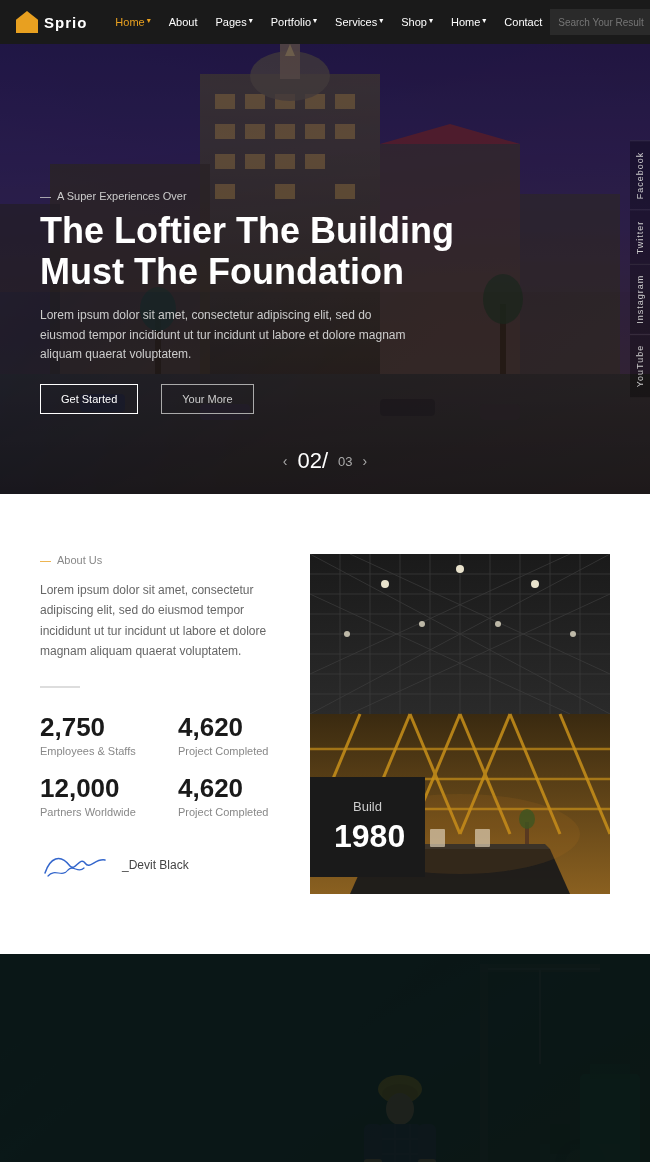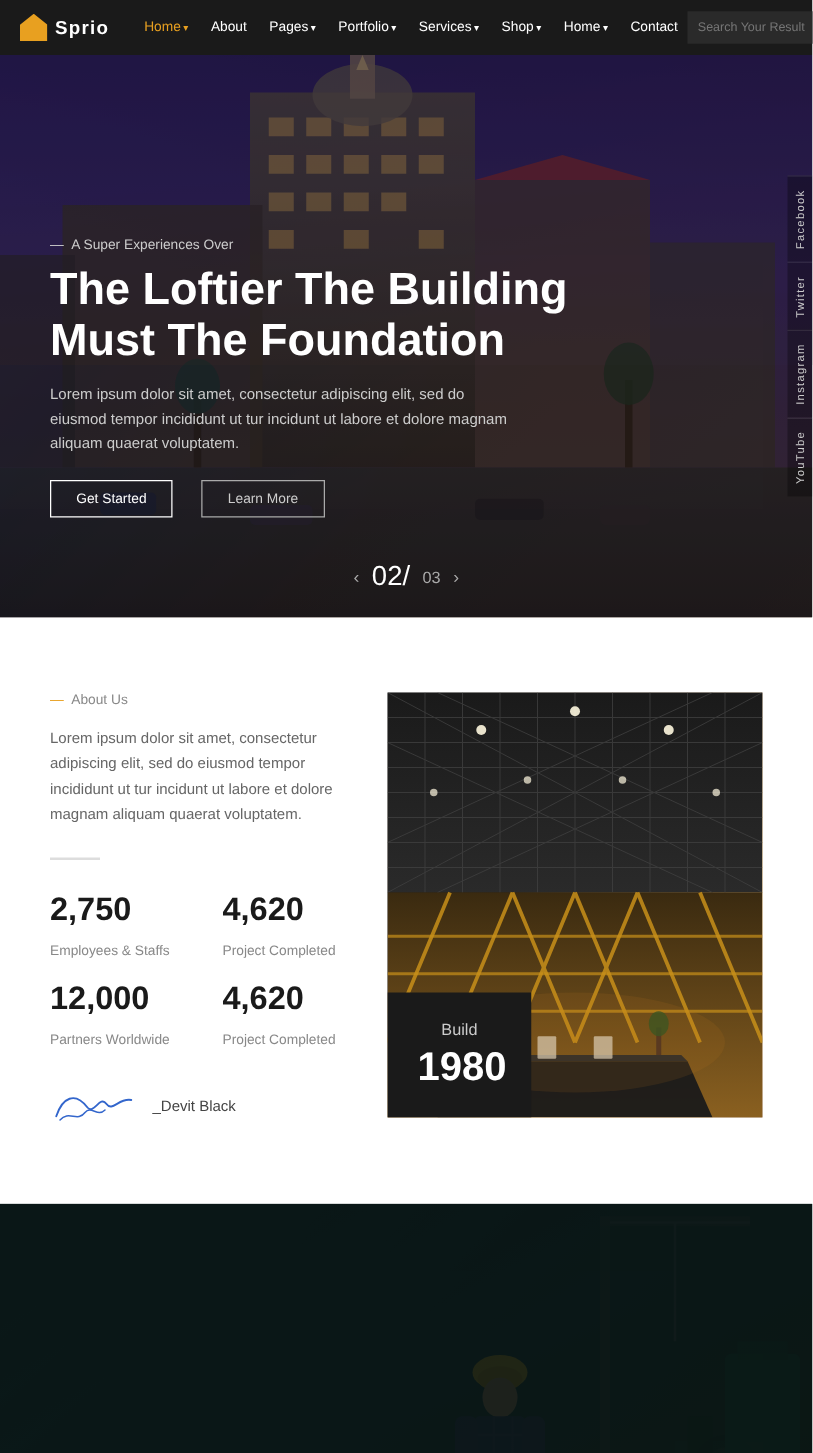--- a/index.html
+++ b/index.html
@@ -12,21 +12,21 @@
       position: relative; z-index: 100;
     }
     .navbar-logo { display: flex; align-items: center; gap: 6px; margin-right: 20px; }
     .navbar-logo-icon {
       width: 22px; height: 22px;
       background: #e8a020;
       clip-path: polygon(50% 0%, 100% 40%, 100% 100%, 0% 100%, 0% 40%);
     }
     .navbar-logo-text { color: #fff; font-size: 15px; font-weight: 700; letter-spacing: 1px; }
     .nav-links { display: flex; align-items: center; gap: 2px; flex: 1; }
-    .nav-item { color: #fff; font-size: 11px; padding: 0 8px; cursor: pointer; display: flex; align-items: center; gap: 2px; }
+    .nav-item { color: #fff; font-size: 11px; padding: 0 8px; cursor: pointer; display: flex; align-items: flex-start; gap: 2px; }
     .nav-item.active { color: #e8a020; }
     .nav-item .caret { font-size: 8px; }
     .nav-search {
       display: flex; align-items: center;
       background: #2a2a2a; border: none; height: 26px; padding: 0 8px;
       color: #888; font-size: 10px; width: 120px; margin-left: auto;
     }
     .nav-search input { background: transparent; border: none; color: #888; font-size: 10px; outline: none; width: 95px; }
     .nav-search-icon { color: #888; font-size: 11px; }
 
@@ -95,38 +95,38 @@
     .about-left { flex: 1; padding-right: 30px; }
     .about-label { font-size: 11px; color: #888; margin-bottom: 14px; display: flex; align-items: center; gap: 6px; }
     .about-label::before { content: '—'; color: #e8a020; }
     .about-title { font-size: 32px; font-weight: 700; line-height: 1.2; color: #1a1a1a; margin-bottom: 16px; }
     .about-desc { font-size: 12px; color: #666; line-height: 1.7; margin-bottom: 24px; }
     .about-divider { width: 40px; height: 2px; background: #ddd; margin-bottom: 24px; }
 
     .stats-grid { display: grid; grid-template-columns: 1fr 1fr; gap: 16px 36px; margin-bottom: 30px; }
     .stat-item {}
     .stat-number { font-size: 26px; font-weight: 700; color: #1a1a1a; }
-    .stat-label { font-size: 11px; color: #888; margin-top: 12px; }
+    .stat-label { font-size: 11px; color: #888; margin-top: 2px; }
 
     .signature-area { display: flex; align-items: center; gap: 12px; }
     .signature-img {
       width: 70px; height: 35px;
       display: flex; align-items: center; justify-content: center;
     }
     .signature-svg { width: 70px; height: 35px; }
     .signature-name { font-size: 12px; color: #444; }
 
     .about-right { width: 300px; position: relative; }
     .about-img {
       width: 100%; height: 340px;
       background: linear-gradient(135deg, #1a1a1a 0%, #2d2010 40%, #c8a060 70%, #8a6030 100%);
       position: relative; overflow: hidden;
     }
     .build-badge {
-      position: absolute; bottom: 0; left: 0;
+      position: absolute; bottom: 17px; left: 0;
       background: #1a1a1a; color: #fff;
       padding: 16px 24px; text-align: center;
       width: 115px; height: 100px;
       display: flex; flex-direction: column; justify-content: center;
     }
     .build-badge-label { font-size: 13px; color: #ccc; }
     .build-badge-year { font-size: 32px; font-weight: 700; margin-top: 4px; }
 
     
     .consultation-section {
@@ -274,21 +274,21 @@
   </div>
 
   <div class="hero-content">
     <div class="hero-super">
       <span>A Super Experiences Over</span>
     </div>
     <h1 class="hero-title">The Loftier The Building Must The Foundation</h1>
     <p class="hero-desc">Lorem ipsum dolor sit amet, consectetur adipiscing elit, sed do eiusmod tempor incididunt ut tur incidunt ut labore et dolore magnam aliquam quaerat voluptatem.</p>
     <div class="hero-btns">
       <button class="btn-primary">Get Started</button>
-      <button class="btn-secondary">Learn More</button>
+      <button class="btn-secondary">Your More</button>
     </div>
   </div>
 
   <div class="hero-counter">
     <span class="hero-arrow">‹</span>
     <span class="current">02/</span>
     <span class="total">03</span>
     <span class="hero-arrow">›</span>
   </div>
 </section>

